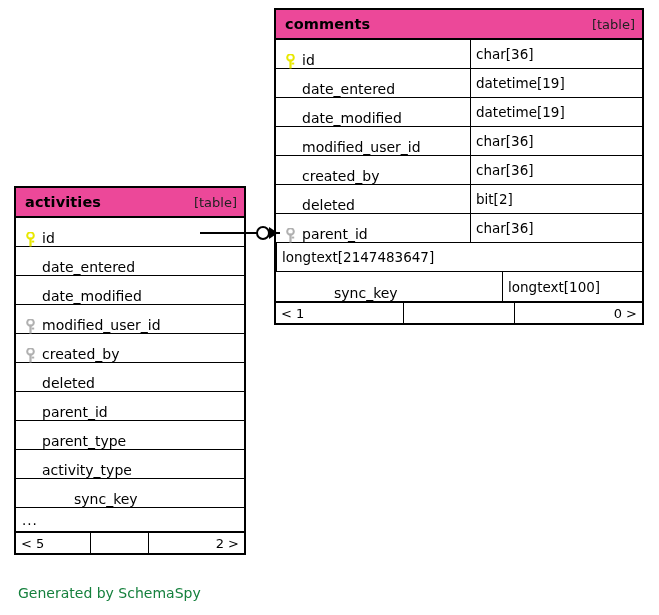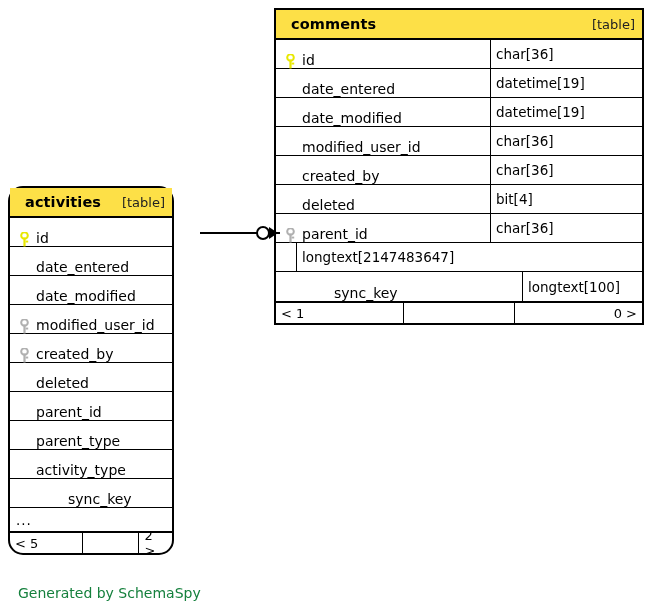--- a/index.html
+++ b/index.html
@@ -26,25 +26,25 @@
     position: absolute;
     border: 2px solid #000000;
     background: #ffffff;
     box-sizing: border-box;
   }
 
   .tbl-header {
     display: flex;
     align-items: center;
     justify-content: space-between;
-    background: #fde047;
+    background: #ec4899;
     border-bottom: 2px solid #000000;
     box-sizing: border-box;
     height: 30px;
-    padding: 0 7px 0 15px;
+    padding: 0 7px 0 9px;
   }
   .tbl-name {
     font-weight: bold;
     font-size: 14.5px;
     letter-spacing: 0.1px;
   }
   .tbl-tag {
     font-size: 13px;
     color: #222222;
   }
@@ -118,37 +118,36 @@
     border-left: 1px solid #000000;
   }
   .foot-cell:first-child {
     border-left: none;
   }
   .foot-left   { justify-content: flex-start; }
   .foot-right  { justify-content: flex-end; }
 
   
   #table-activities {
-    left: 8px;
+    left: 14px;
     top: 186px;
-    width: 166px;
-    border-radius: 15px;
+    width: 232px;
   }
   #table-activities .tbl-row { border-bottom: 1px solid #000000; }
   #table-activities .foot-a { width: 74px; }
   #table-activities .foot-b { width: 58px; }
   #table-activities .foot-c { flex: 1 1 auto; }
 
   #table-comments {
     left: 274px;
     top: 8px;
     width: 370px;
   }
   #table-comments .col-name { width: 194px; flex: 0 0 194px; }
-  #table-comments .col-type { flex: 1 1 auto; margin-left: 20px; }
+  #table-comments .col-type { flex: 1 1 auto; }
   #table-comments .foot-a { width: 127px; }
   #table-comments .foot-b { width: 111px; }
   #table-comments .foot-c { flex: 1 1 auto; }
 
   
   .connector {
     position: absolute;
     left: 200px;
     top: 214px;
     width: 84px;
@@ -307,21 +306,21 @@
             <span class="keyslot"></span>
             <span>created_by</span>
           </div>
           <div class="col-type">char[36]</div>
         </div>
         <div class="tbl-row">
           <div class="col-name">
             <span class="keyslot"></span>
             <span>deleted</span>
           </div>
-          <div class="col-type">bit[4]</div>
+          <div class="col-type">bit[2]</div>
         </div>
         <div class="tbl-row">
           <div class="col-name">
             <span class="keyslot">
               <svg width="9" height="15" viewBox="0 0 9 15">
                 <circle cx="4.5" cy="3.5" r="3.3" fill="none" stroke="#b0b0b0" stroke-width="2"></circle>
                 <rect x="3.4" y="5.5" width="2.2" height="9" fill="#b0b0b0"></rect>
                 <rect x="5.6" y="8.6" width="2.6" height="1.9" fill="#b0b0b0"></rect>
               </svg>
             </span>

